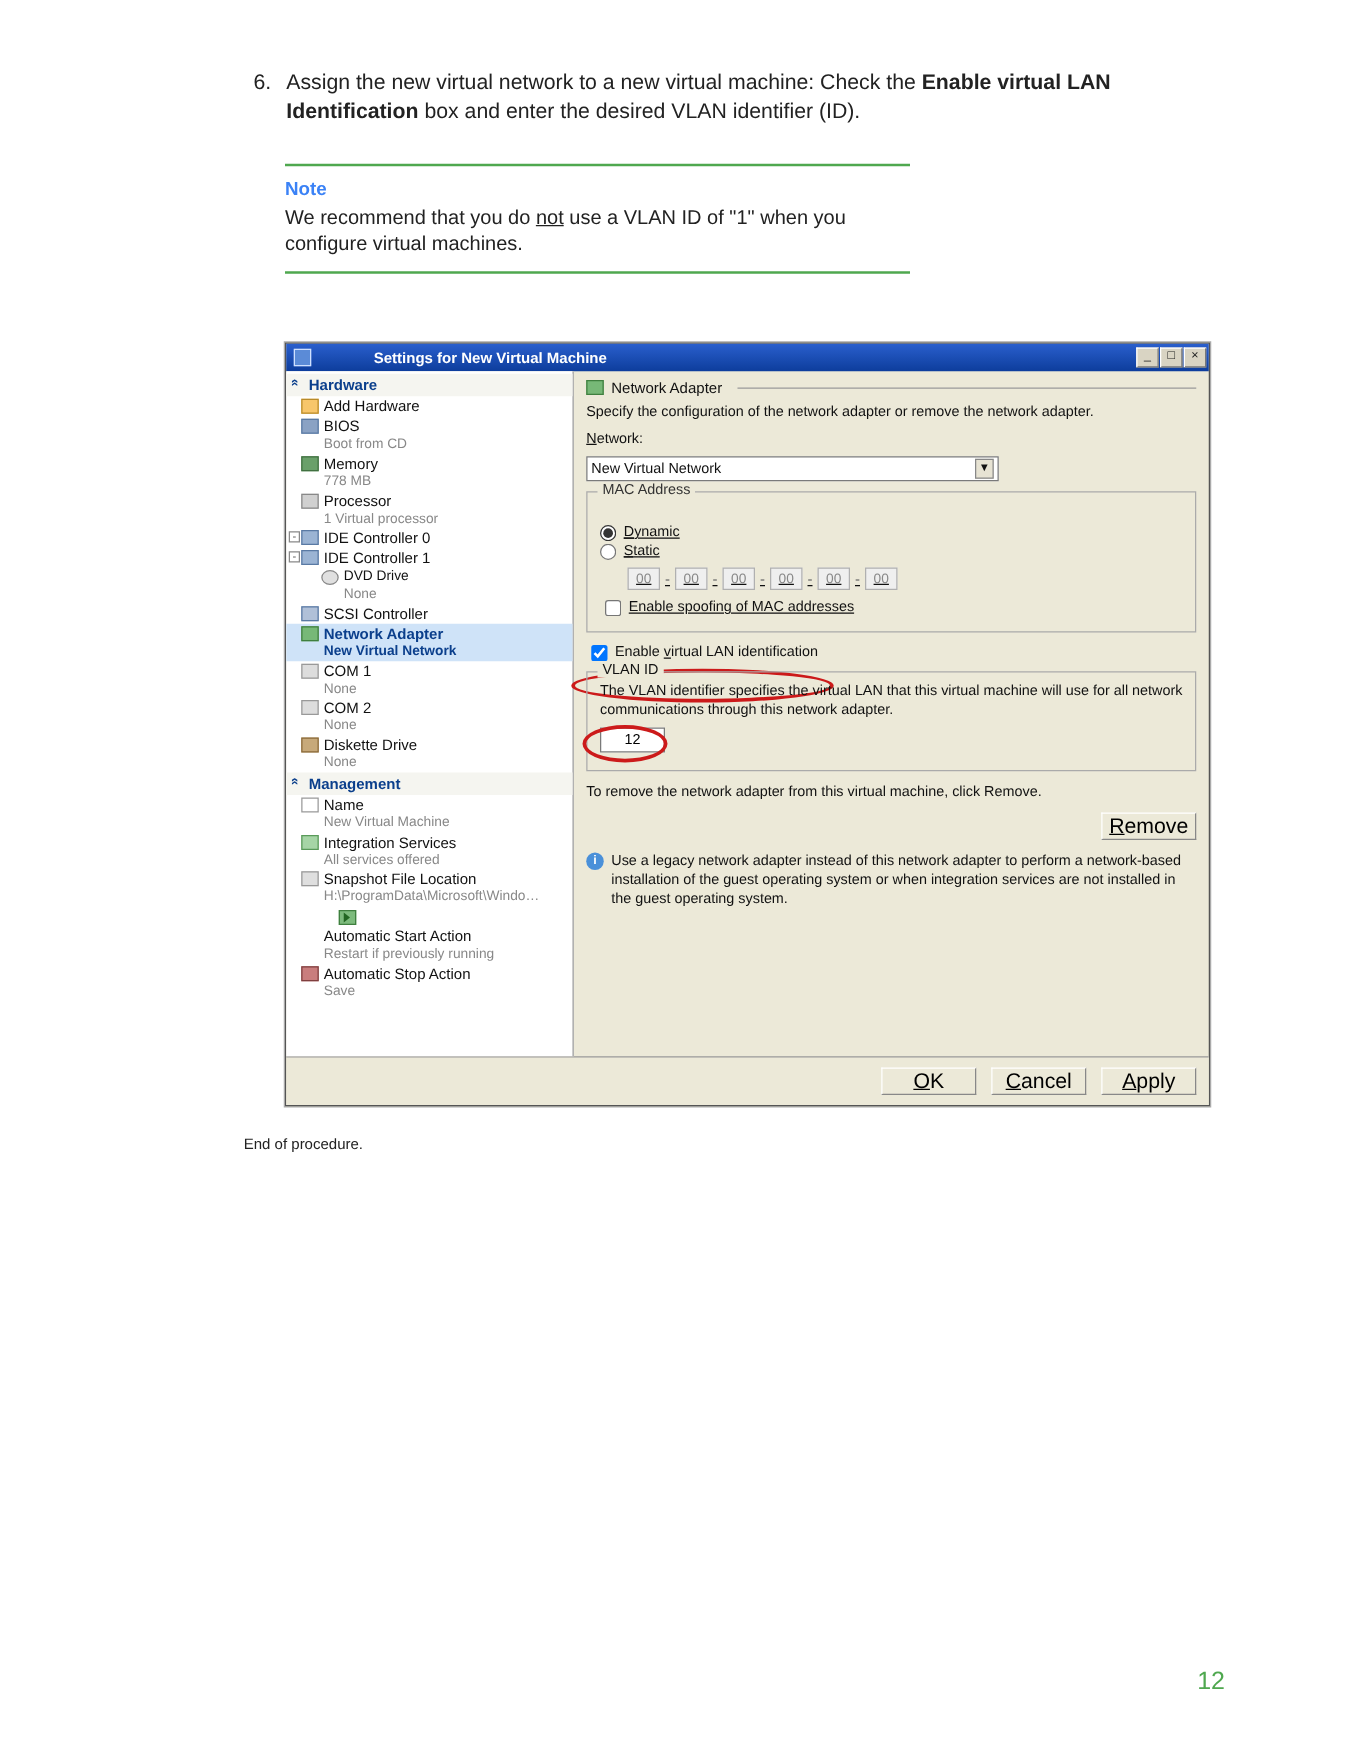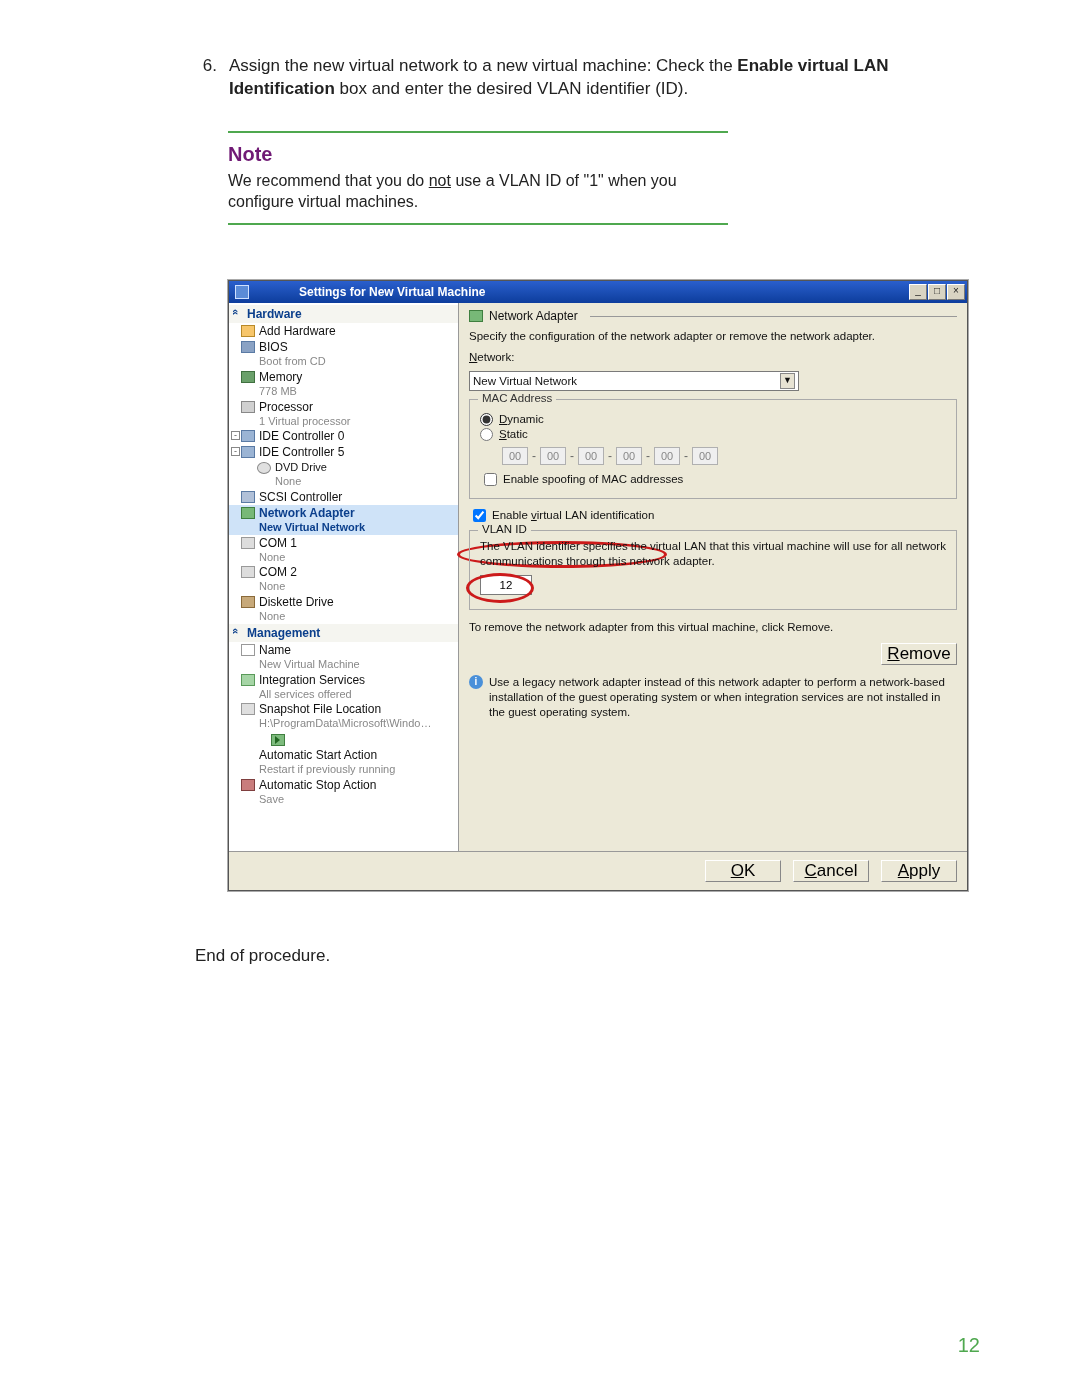--- a/index.html
+++ b/index.html
@@ -13,21 +13,21 @@
   }
   .page { padding: 55px 100px 40px 100px; }
   
   .step-row { display: flex; gap: 12px; margin-left: 95px; margin-bottom: 30px; max-width: 720px; font-size: 17px; line-height: 1.35; }
   .step-num { min-width: 22px; text-align: right; }
   .step-text { flex: 1; }
   .step-text b { font-weight: bold; }
   
   .note-wrap { margin-left: 128px; max-width: 500px; margin-bottom: 55px; }
   .note-rule { border: none; border-top: 2px solid #4fa84f; margin: 10px 0; }
-  .note-title { color: #701a75; font-weight: bold; font-size: 20px; margin: 8px 0 4px 0; }
+  .note-title { color: #3b82f6; font-weight: bold; font-size: 15px; margin: 8px 0 4px 0; }
   .note-body { font-size: 16px; line-height: 1.35; }
   .note-body .underline { text-decoration: underline; }
   
   .win {
     margin-left: 128px;
     width: 740px;
     background: #ece9d8;
     border: 1px solid #555;
     box-shadow: 0 0 0 1px #aaa;
     font-family: Tahoma, Arial, sans-serif;
@@ -99,21 +99,21 @@
   .pane-title-row { display:flex; align-items:center; gap:6px; margin-bottom:6px;}
   .pane-title-row .ic { width:14px; height:12px; background:#77b877; border:1px solid #3f7f3f; display:inline-block;}
   .pane-title { color:#111; }
   .pane-rule { flex:1; border-top:1px solid #999; margin-left:6px; height:1px;}
   .panel-text { font-size:11.5px; margin: 6px 0; line-height:1.3;}
   .link-like { color:#0b3f8c; text-decoration:underline; }
   .net-select {
     width: 330px; height:20px; border:1px solid #7a7a7a; background:#fff; display:flex; align-items:center; padding:0 3px; justify-content:space-between; font-size:11.5px;
   }
   .net-select .arrow { width:15px; height:16px; background:#e7e3d3; border:1px solid #888; text-align:center; line-height:12px; font-size:9px;}
-  .groupbox { border:1px solid #aaa; margin-top:8px; padding: 11px 10px 10px 10px; position:relative;}
+  .groupbox { border:1px solid #aaa; margin-top:8px; padding: 24px 10px 10px 10px; position:relative;text-decoration:underline;}
   .groupbox .legend { position:absolute; top:-8px; left:8px; background:#ece9d8; padding:0 4px; font-size:11.5px; color:#333;}
   .radio-row { display:flex; align-items:center; gap:6px; margin:2px 0; font-size:11.5px;}
   .radio-row input[type=radio]{ accent-color:#333;}
   .mac-inputs { margin:6px 0 4px 22px; display:flex; align-items:center; gap:4px;}
   .mac-oct { width:26px; height:18px; border:1px solid #b0b0b0; background:#efefef; color:#888; text-align:center; font-size:11px;}
   .mac-dash { color:#666; }
   .chk-row { display:flex; align-items:center; gap:6px; margin:8px 0 2px 4px; font-size:11.5px;}
   .chk-row input[type=checkbox]{ width:13px; height:13px; }
   .vlan-group { border:1px solid #aaa; margin-top:8px; padding:8px 10px 14px 10px; position:relative;}
   .vlan-group .legend { position:absolute; top:-8px; left:8px; background:#ece9d8; padding:0 4px; font-size:11.5px;}
@@ -125,21 +125,21 @@
   .info-ico { width:14px; height:14px; border-radius:50%; background:#4a90d9; color:#fff; font-weight:bold; font-size:10px; text-align:center; line-height:14px; flex-shrink:0;}
   .button-bar { border-top:1px solid #999; padding:8px 10px; display:flex; justify-content:flex-end; gap:12px; background:#ece9d8;}
   
   .callout1 {
     position:absolute; width:210px; height:27px; border:3px solid #cc1a1a; border-radius:50%; pointer-events:none;
   }
   .callout2 {
     position:absolute; width:68px; height:30px; border:3px solid #cc1a1a; border-radius:50%; pointer-events:none;
   }
   
-  .endproc { margin-top:55px; margin-left:95px; font-size:17px; }
+  .endproc { margin-top:23px; margin-left:95px; font-size:12px; }
   
   .pagenum { position:absolute; right:100px; bottom:40px; color:#4fa84f; font-size:20px; }
 </style>
 </head>
 <body>
 
 <div class="page">
 
   <div class="step-row">
     <div class="step-num">6.</div>
@@ -196,21 +196,21 @@
           <span class="sub-lbl">1 Virtual processor</span>
         </div>
         <div class="tree-item">
           <span class="box-toggle">-</span>
           <span class="ico ic-ide"></span>
           <span class="lbl">IDE Controller 0</span>
         </div>
         <div class="tree-item">
           <span class="box-toggle">-</span>
           <span class="ico ic-ide"></span>
-          <span class="lbl">IDE Controller 5</span>
+          <span class="lbl">IDE Controller 1</span>
         </div>
         <div class="tree-item sub" style="">
           <span class="ico ic-dvd indent"></span>
           <span class="lbl" style="color:#111;">DVD Drive</span>
           <span class="sub-lbl">None</span>
         </div>
         <div class="tree-item">
           <span class="ico ic-scsi"></span>
           <span class="lbl">SCSI Controller</span>
         </div>

